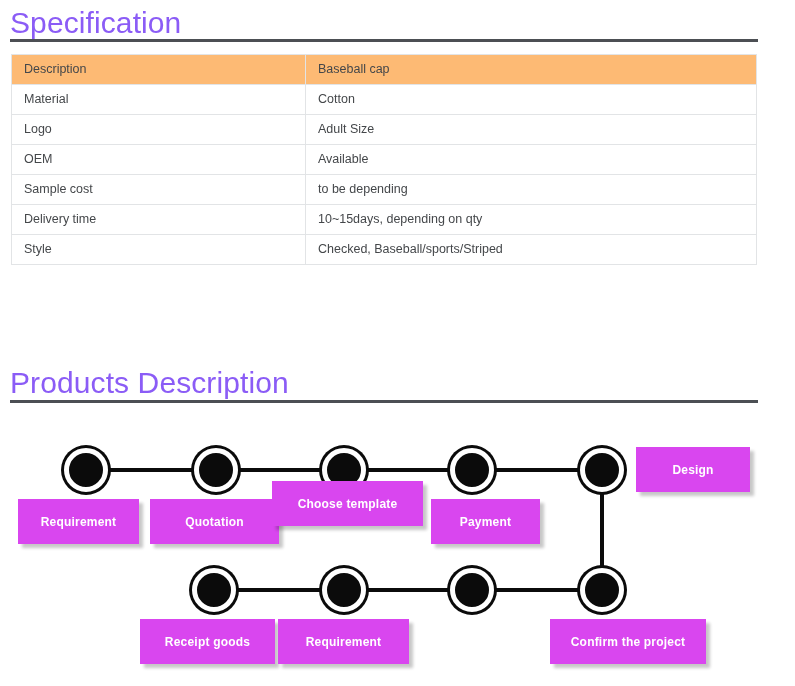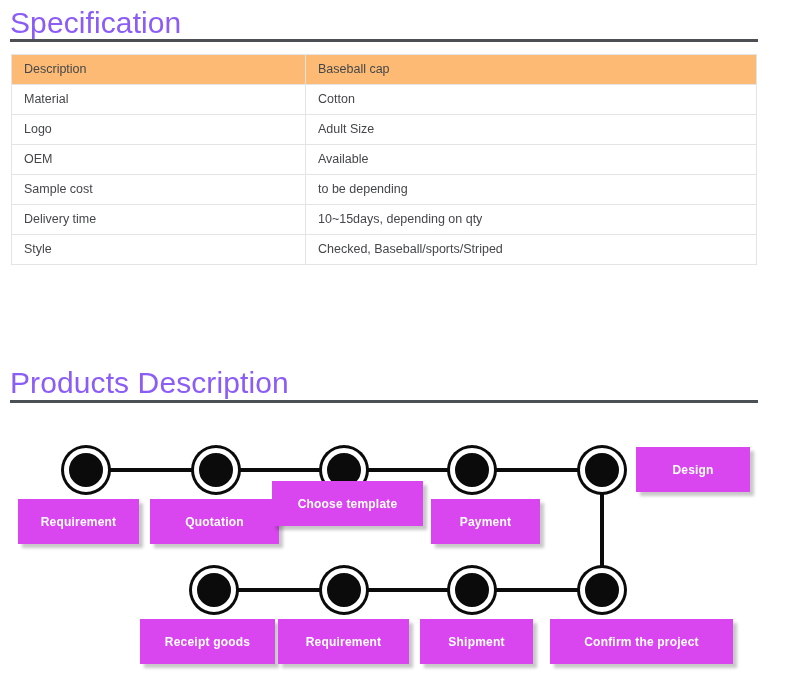--- a/index.html
+++ b/index.html
@@ -179,18 +179,17 @@
     <div class="node" style="left:580px; top:148px;"></div>
 
     <div class="chip" style="left:18px;  top:79px; width:121px;">Requirement</div>
     <div class="chip" style="left:150px; top:79px; width:129px;">Quotation</div>
     <div class="chip" style="left:272px; top:61px; width:151px;">Choose template</div>
     <div class="chip" style="left:431px; top:79px; width:109px;">Payment</div>
     <div class="chip" style="left:636px; top:27px; width:114px;">Design</div>
 
     <div class="chip" style="left:140px; top:199px; width:135px;">Receipt goods</div>
     <div class="chip" style="left:278px; top:199px; width:131px;">Requirement</div>
-    <div class="chip" style="left:420px; top:199px; width:113px;">Shipment</div>
-    <div class="chip" style="left:550px; top:199px; width:183px;">Confirm the project</div>
+    <div class="chip" style="left:550px; top:199px; width:156px;">Confirm the project</div>
 
   </div>
 
 </div>
 
 </body></html>

